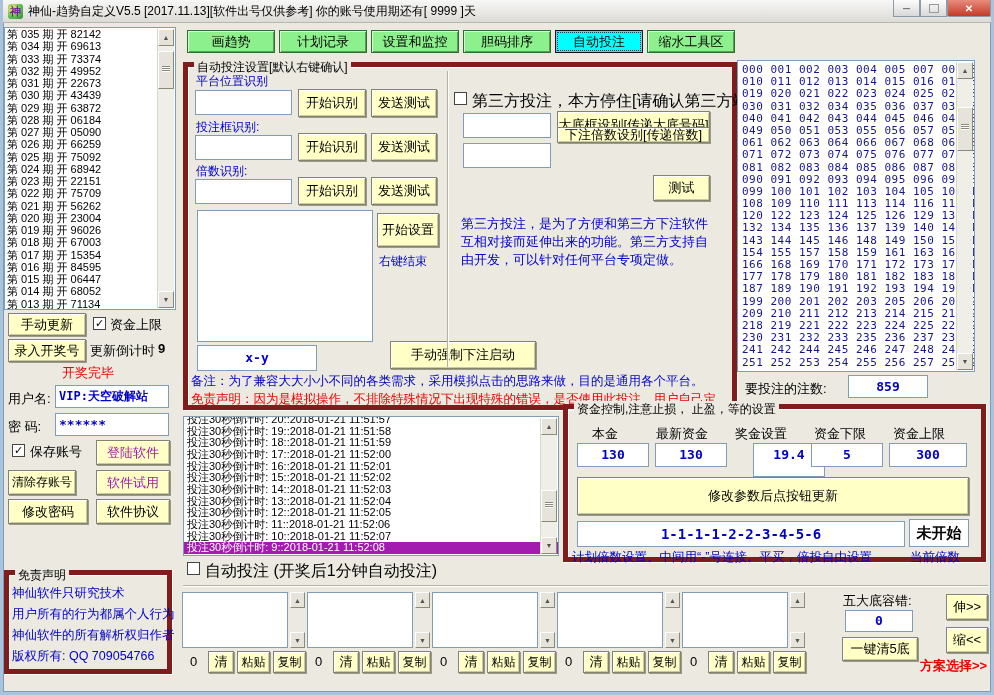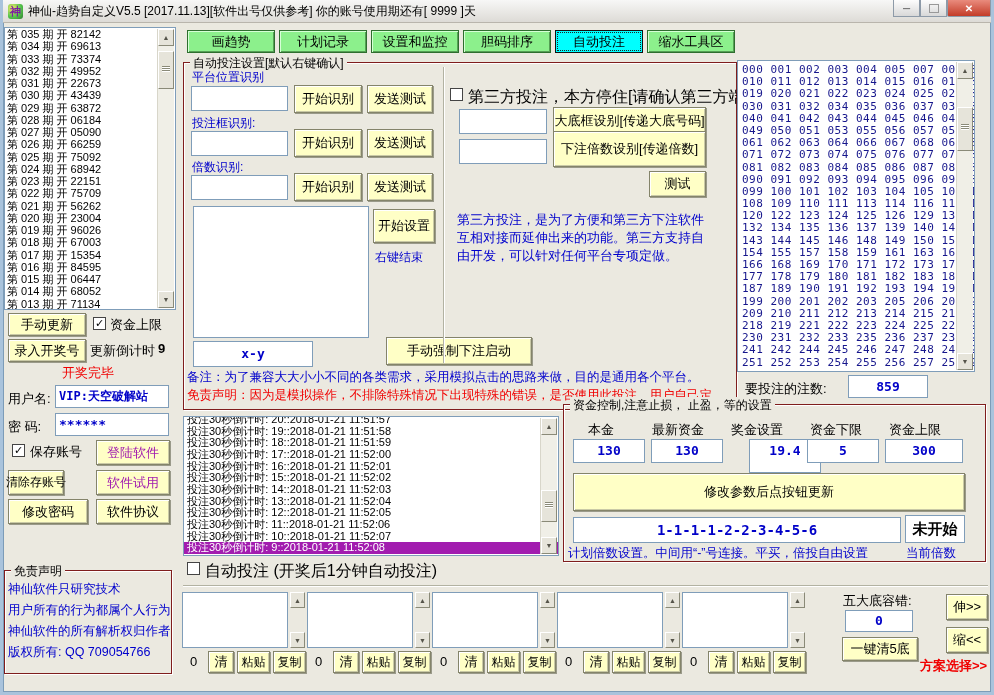--- a/index.html
+++ b/index.html
@@ -24,21 +24,21 @@
   
   .ybtn{position:absolute;background:#ffffc6;border:1px solid #84846a;color:#000;
         box-shadow:inset 1px 1px 0 #ffffff, inset -1px -1px 0 #c9c9a6, 1px 1px 0 #9a9a8a;
         display:flex;align-items:center;justify-content:center;font-size:13px;cursor:pointer;
         font-family:"Liberation Sans",sans-serif;box-sizing:border-box;white-space:nowrap;}
   .ybtn.dis{color:#a21caf;}
   .tbx{position:absolute;background:#fff;border:1px solid #7f9db9;box-sizing:border-box;
        font:bold 13px "DejaVu Sans Mono",monospace;color:#0000c8;padding:2px 3px;}
   .tbx.center{text-align:center;}
   .whitebox{position:absolute;background:#fff;border:1px solid #7f9db9;box-sizing:border-box;}
-  .group{position:absolute;border:1px solid #7f1d1d;box-shadow:inset 1px 1px 0 #fff,1px 1px 0 #fff;box-sizing:border-box;padding-left:48px;}
+  .group{position:absolute;border:5px solid #7f1d1d;box-shadow:inset 1px 1px 0 #fff,1px 1px 0 #fff;box-sizing:border-box;padding-left:48px;}
   .gtitle{position:absolute;top:-8px;left:6px;background:#ebe9e0;padding:0 3px;font-size:12px;color:#000;white-space:nowrap;}
   .blab{position:absolute;color:#0000cc;font-size:12px;white-space:nowrap;}
   .klab{position:absolute;color:#000;font-size:16px;white-space:nowrap;}
   .rlab{position:absolute;color:#f00000;font-size:13px;white-space:nowrap;}
   .chk{position:absolute;width:13px;height:13px;background:#fff;border:1px solid #444;box-sizing:border-box;
        display:flex;align-items:center;justify-content:center;font-size:11px;line-height:1;color:#000;cursor:pointer;}
   .rad{position:absolute;width:12px;height:12px;background:#fff;border:1px solid #555;border-radius:50%;cursor:pointer;}
   .rad.sel::after{content:"";position:absolute;left:3px;top:3px;width:4px;height:4px;background:#111;border-radius:50%;}
   .tab{position:absolute;top:30px;height:23px;width:88px;background:#8cf08c;border:1px solid #2e6e2e;
        box-shadow:inset 1px 1px 0 #d6ffd6,inset -1px -1px 0 #55a055;display:flex;align-items:center;
@@ -152,21 +152,21 @@
     <div class="whitebox tbx center" style="left:9px;top:278px;width:120px;height:26px;line-height:20px;">x-y</div>
     <div class="ybtn" style="left:202px;top:274px;width:146px;height:28px;">手动强制下注启动</div>
 
     <div class="vdiv" style="left:259px;top:4px;height:296px;"></div>
 
     <div class="chk" style="left:266px;top:25px;"></div>
     <span class="klab" style="left:284px;top:24px;">第三方投注，本方停住[请确认第三方端开启]</span>
     <input class="tbx" style="left: 275px; top: 46px; width: 88px; height: 25px;">
     <div class="ybtn" style="left:369px;top:44px;width:153px;height:28px;">大底框设别[传递大底号码]</div>
     <input class="tbx" style="left: 275px; top: 76px; width: 88px; height: 25px;">
-    <div class="ybtn" style="left:369px;top:68px;width:153px;height:36px;text-align:right;">下注倍数设别[传递倍数]</div>
+    <div class="ybtn" style="left:369px;top:60px;width:153px;height:16px;text-align:right;">下注倍数设别[传递倍数]</div>
     <div class="ybtn" style="left:465px;top:108px;width:57px;height:26px;">测试</div>
     <div class="blab" style="left:273px;top:148px;width:252px;white-space:normal;font-size:13px;line-height:18px;">第三方投注，是为了方便和第三方下注软件互相对接而延伸出来的功能。第三方支持自由开发，可以针对任何平台专项定做。</div>
 
     <span class="blab" style="left:3px;top:306px;font-size:12.5px;">备注：为了兼容大大小小不同的各类需求，采用模拟点击的思路来做，目的是通用各个平台。</span>
     <span class="rlab" style="left:3px;top:324px;font-size:12.5px;">免责声明：因为是模拟操作，不排除特殊情况下出现特殊的错误，是否使用此投注，用户自己定。</span>
   </div>
 
   <div class="listbox" style="left:183px;top:416px;width:376px;height:140px;">
     <div style="margin-top:-3px;">
         <div class="log-row">投注30秒倒计时: 20::2018-01-21 11:51:57</div>
@@ -266,21 +266,21 @@
   <span class="rlab" style="left:62px;top:364px;">开奖完毕</span>
   <span class="klab" style="left:8px;top:390px;font-size:13px;">用户名:</span>
   <input class="tbx" style="left: 55px; top: 385px; width: 114px; height: 23px; font-size: 12px;" value="VIP:天空破解站">
   <span class="klab" style="left:8px;top:418px;font-size:13px;">密  码:</span>
   <input class="tbx" style="left: 55px; top: 413px; width: 114px; height: 23px;" value="******">
   <div class="chk" style="left:12px;top:444px;">
       <span>✓</span>
     </div>
   <span class="klab" style="left:30px;top:443px;font-size:13px;">保存账号</span>
   <div class="ybtn dis" style="left:96px;top:440px;width:74px;height:25px;">登陆软件</div>
-  <div class="ybtn" style="left:8px;top:470px;width:56px;height:25px;font-size:12px;">清除存账号</div>
+  <div class="ybtn" style="left:8px;top:470px;width:68px;height:25px;font-size:12px;">清除存账号</div>
   <div class="ybtn dis" style="left:96px;top:470px;width:74px;height:25px;">软件试用</div>
   <div class="ybtn" style="left:8px;top:499px;width:80px;height:25px;">修改密码</div>
   <div class="ybtn" style="left:96px;top:499px;width:74px;height:25px;">软件协议</div>
 
 
   <div class="group" style="left:4px;top:570px;width:168px;height:104px;">
     <span class="gtitle">免责声明</span>
     <span class="blab" style="left:3px;top:10px;font-size:12.5px;">神仙软件只研究技术</span>
     <span class="blab" style="left:3px;top:31px;font-size:12.5px;">用户所有的行为都属个人行为</span>
     <span class="blab" style="left:3px;top:52px;font-size:12.5px;">神仙软件的所有解析权归作者</span>

